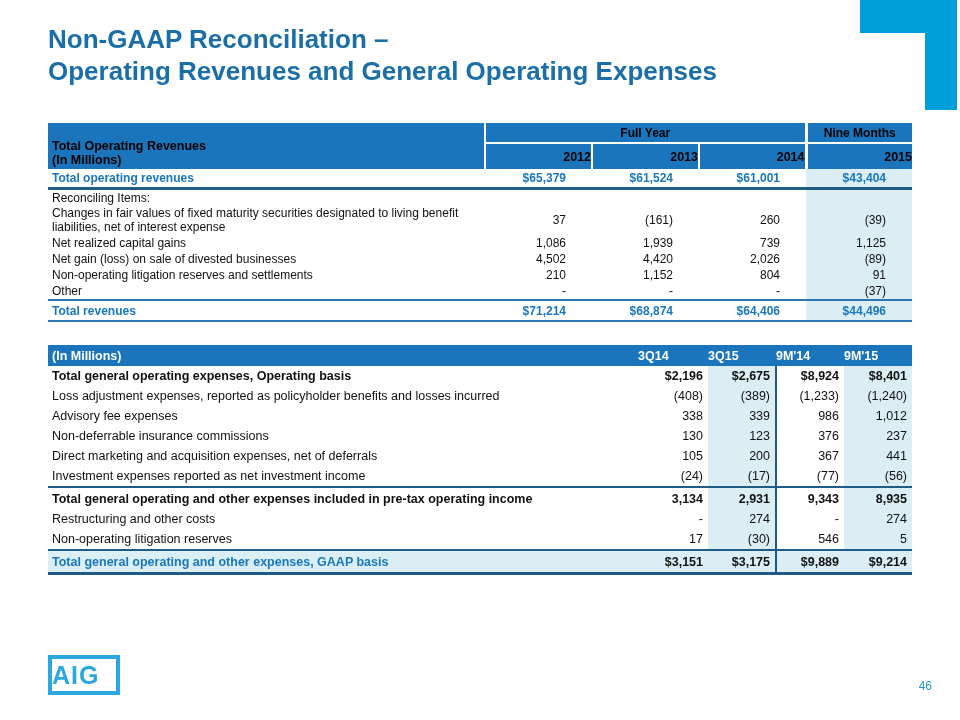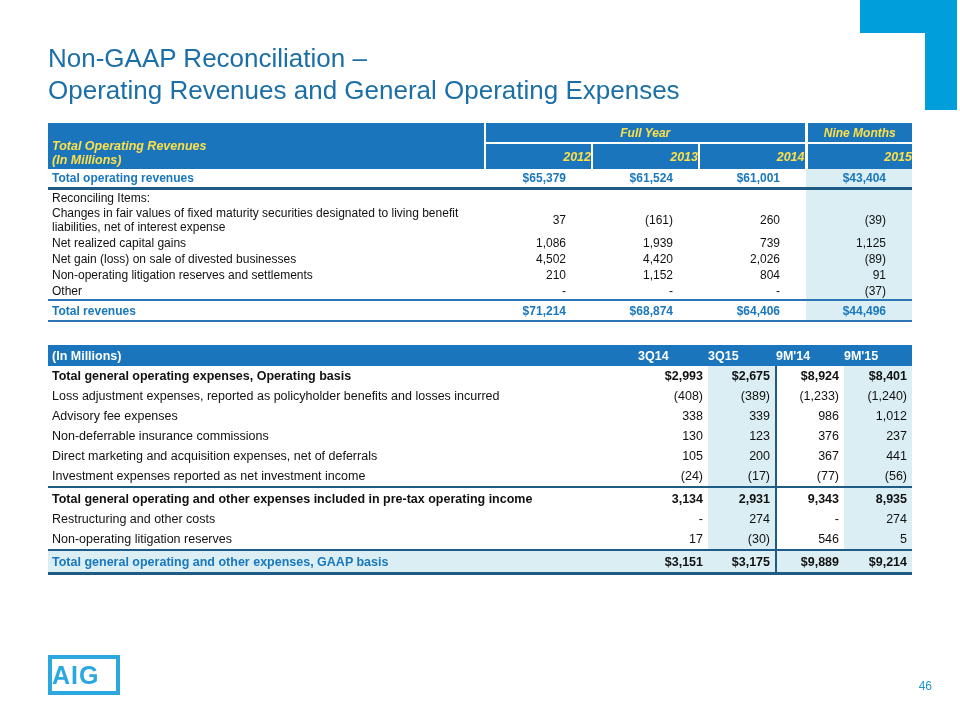--- a/index.html
+++ b/index.html
@@ -15,30 +15,30 @@
   }
   html,body{margin:0;padding:0;}
   body{
     width:960px;height:720px;background:#ffffff;position:relative;overflow:hidden;
     font-family:"Liberation Sans",sans-serif;color:var(--ink);
   }
   
   .deco-h{position:absolute;top:0;right:3px;width:97px;height:33px;background:var(--bright);}
   .deco-v{position:absolute;top:0;right:3px;width:32px;height:110px;background:var(--bright);}
   
-  .title{position:absolute;left:48px;top:42px;font-size:26px;line-height:32px;color:var(--title-blue);font-weight:400;}
+  .title{position:absolute;left:48px;top:23px;font-size:26px;line-height:32px;color:var(--title-blue);font-weight:700;}
   
   table{border-collapse:collapse;table-layout:fixed;}
   td{padding:0;vertical-align:middle;font-size:12px;color:var(--ink);}
   .lbl{padding-left:4px;line-height:14px;}
   .val{text-align:right;}
   .shade{background:var(--shade);}
   
   .t1{position:absolute;left:48px;top:123px;width:864px;}
-  .t1 .hdr{background:var(--hdr-blue);color:#fde047;font-weight:bold;font-style:italic;}
+  .t1 .hdr{background:var(--hdr-blue);color:#000000;font-weight:bold;}
   .t1 .corner{vertical-align:bottom;text-align:left;padding:0 0 2px 4px;font-size:12.5px;line-height:14px;}
   .t1 .grp{text-align:center;height:19px;border-left:2px solid #ffffff;border-bottom:2px solid #ffffff;font-size:12px;}
   .t1 .yr{text-align:right;height:25px;border-left:2px solid #ffffff;font-size:12.5px;}
   .t1 .val{padding-right:26px;}
   .t1 .r-total1 td{color:var(--total-blue);font-weight:bold;height:18px;border-bottom:3px solid var(--dark-rule);}
   .t1 .r-section td{height:15px;}
   .t1 .r-plain td{height:16px;}
   .t1 .r-wrap td{padding-top:1px;padding-bottom:1px;}
   .t1 .r-total2 td{color:var(--total-blue);font-weight:bold;height:19px;border-top:2px solid var(--blue-rule);border-bottom:2px solid var(--blue-rule);}
   
@@ -167,21 +167,21 @@
       <td class="hdr lbl">(In Millions)</td>
       <td class="hdr hdr-col">3Q14</td>
       <td class="hdr hdr-col">3Q15</td>
       <td class="hdr hdr-col">9M'14</td>
       <td class="hdr hdr-col">9M'15</td>
     </tr>
   </thead>
   <tbody>
     <tr class="r-bold">
       <td class="lbl">Total general operating expenses, Operating basis</td>
-      <td class="val">$2,993</td>
+      <td class="val">$2,196</td>
       <td class="val shade">$2,675</td>
       <td class="val m14">$8,924</td>
       <td class="val shade">$8,401</td>
     </tr>
     <tr>
       <td class="lbl">Loss adjustment expenses, reported as policyholder benefits and losses incurred</td>
       <td class="val">(408)</td>
       <td class="val shade">(389)</td>
       <td class="val m14">(1,233)</td>
       <td class="val shade">(1,240)</td>

